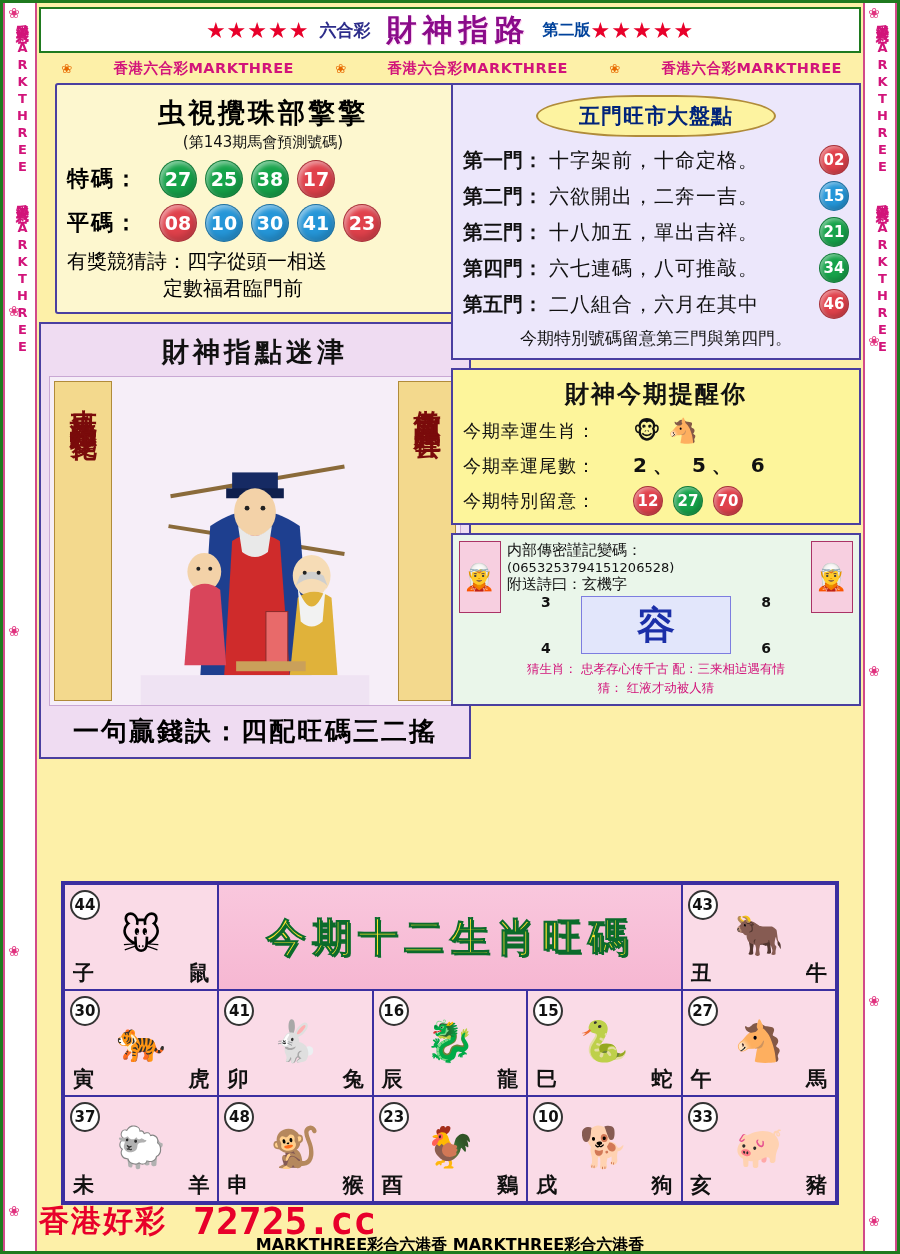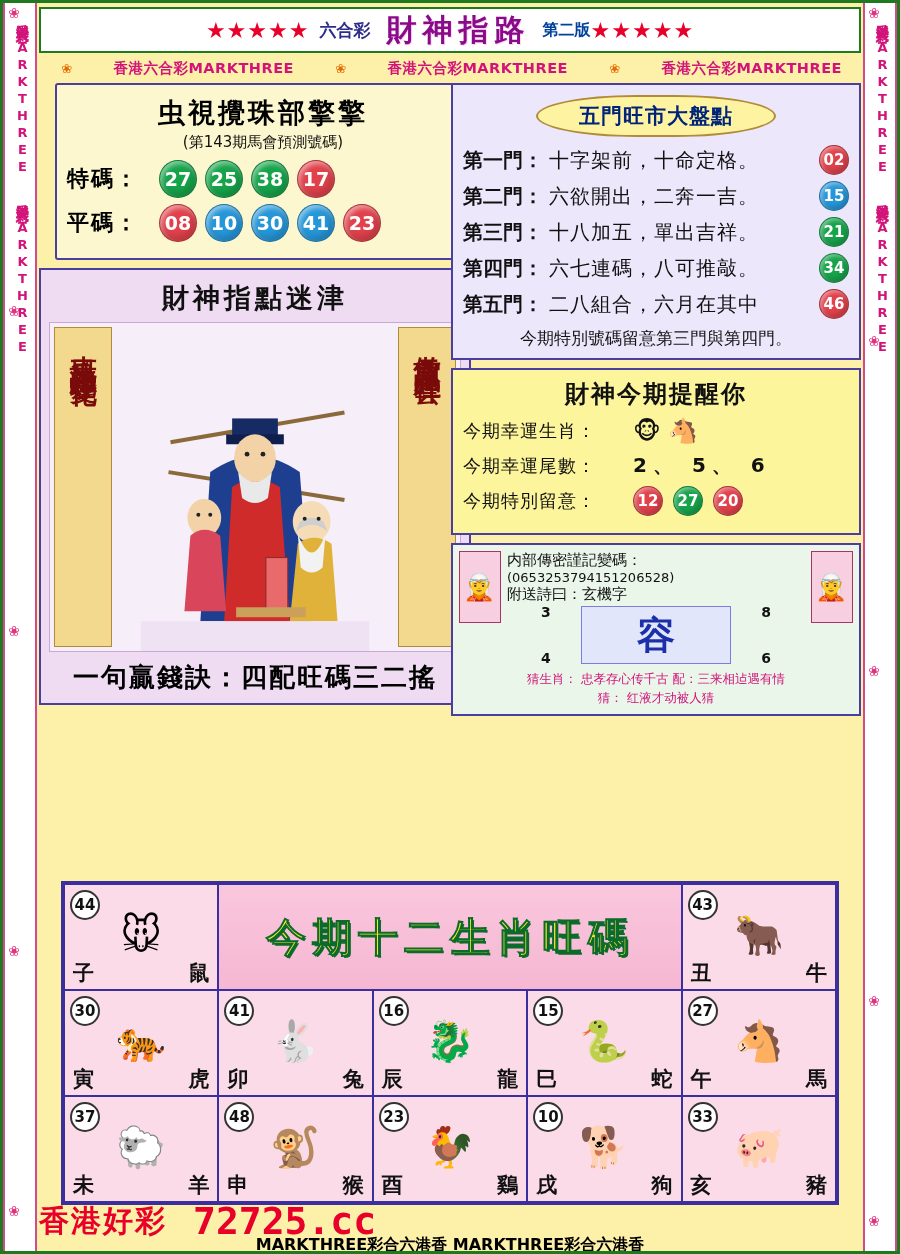--- a/index.html
+++ b/index.html
@@ -150,21 +150,21 @@
   .gate .gname { width:86px; font-weight:bold; }
   .gate .gtext { flex:1; letter-spacing:1px; }
   .minib {
     width:30px;height:30px;border-radius:50%;display:flex;align-items:center;justify-content:center;
     color:#fff;font-weight:bold;font-size:15px;border:1px solid rgba(0,0,0,.25);
     box-shadow: inset -2px -3px 5px rgba(0,0,0,.2), inset 2px 2px 4px rgba(255,255,255,.45);
   }
   .panelC .note { font-size:17px; color:#111; text-align:center; margin-top:8px; }
 
   
-  .panelD { margin-top:8px; background:#fdf59b; border:2px solid #4a3fa0; padding:6px 10px 10px; }
+  .panelD { margin-top:8px; background:#fdf59b; border:2px solid #4a3fa0; padding:6px 10px 0; }
   .panelD .title {
     text-align:center; font-size:24px; font-weight:bold; color:#111;
     letter-spacing:2px; margin:2px 0 6px;
   }
   .drow { display:flex; align-items:center; font-size:18px; margin:7px 0; color:#111; }
   .drow .dl { width:170px; letter-spacing:1px; }
   .zodiac-ico { font-size:24px; margin-right:18px; }
   .tails { font-size:20px; font-weight:bold; letter-spacing:6px; }
 
   
@@ -305,20 +305,24 @@
 
         <div class="ballrow">
           <span class="lab">平碼：</span>
           <span class="ball b-red">08</span>
           <span class="ball b-blue">10</span>
           <span class="ball b-blue">30</span>
           <span class="ball b-blue">41</span>
           <span class="ball b-red">23</span>
         </div>
 
+        <div class="poem">
+          <div>有獎競猜詩：四字從頭一相送</div>
+          <div class="l2">定數福君臨門前</div>
+        </div>
       </div>
 
       <div class="panelB">
         <div class="title">財神指點迷津</div>
         <div class="artwrap">
           <div class="vstrip">
             <span>克風沐雨蛇變化</span>
           </div>
           <div class="deity">
             <svg viewBox="0 0 230 330" width="100%" height="100%">
@@ -405,21 +409,21 @@
           <span class="zodiac-ico">🐵 🐴</span>
         </div>
         <div class="drow">
           <span class="dl">今期幸運尾數：</span>
           <span class="tails">2、 5、 6</span>
         </div>
         <div class="drow">
           <span class="dl">今期特別留意：</span>
           <span class="minib b-red" style="margin-right:10px">12</span>
           <span class="minib b-green" style="margin-right:10px">27</span>
-          <span class="minib b-red">20</span>
+          <span class="minib b-red">70</span>
         </div>
       </div>
 
       <div class="panelE">
         <div class="topline">
           <div class="door">🧝</div>
           <div class="codes">
             <div class="t1">内部傳密謹記變碼：</div>
             <div class="t2">(0653253794151206528)</div>
             <div class="t3">附送詩曰：玄機字</div>

